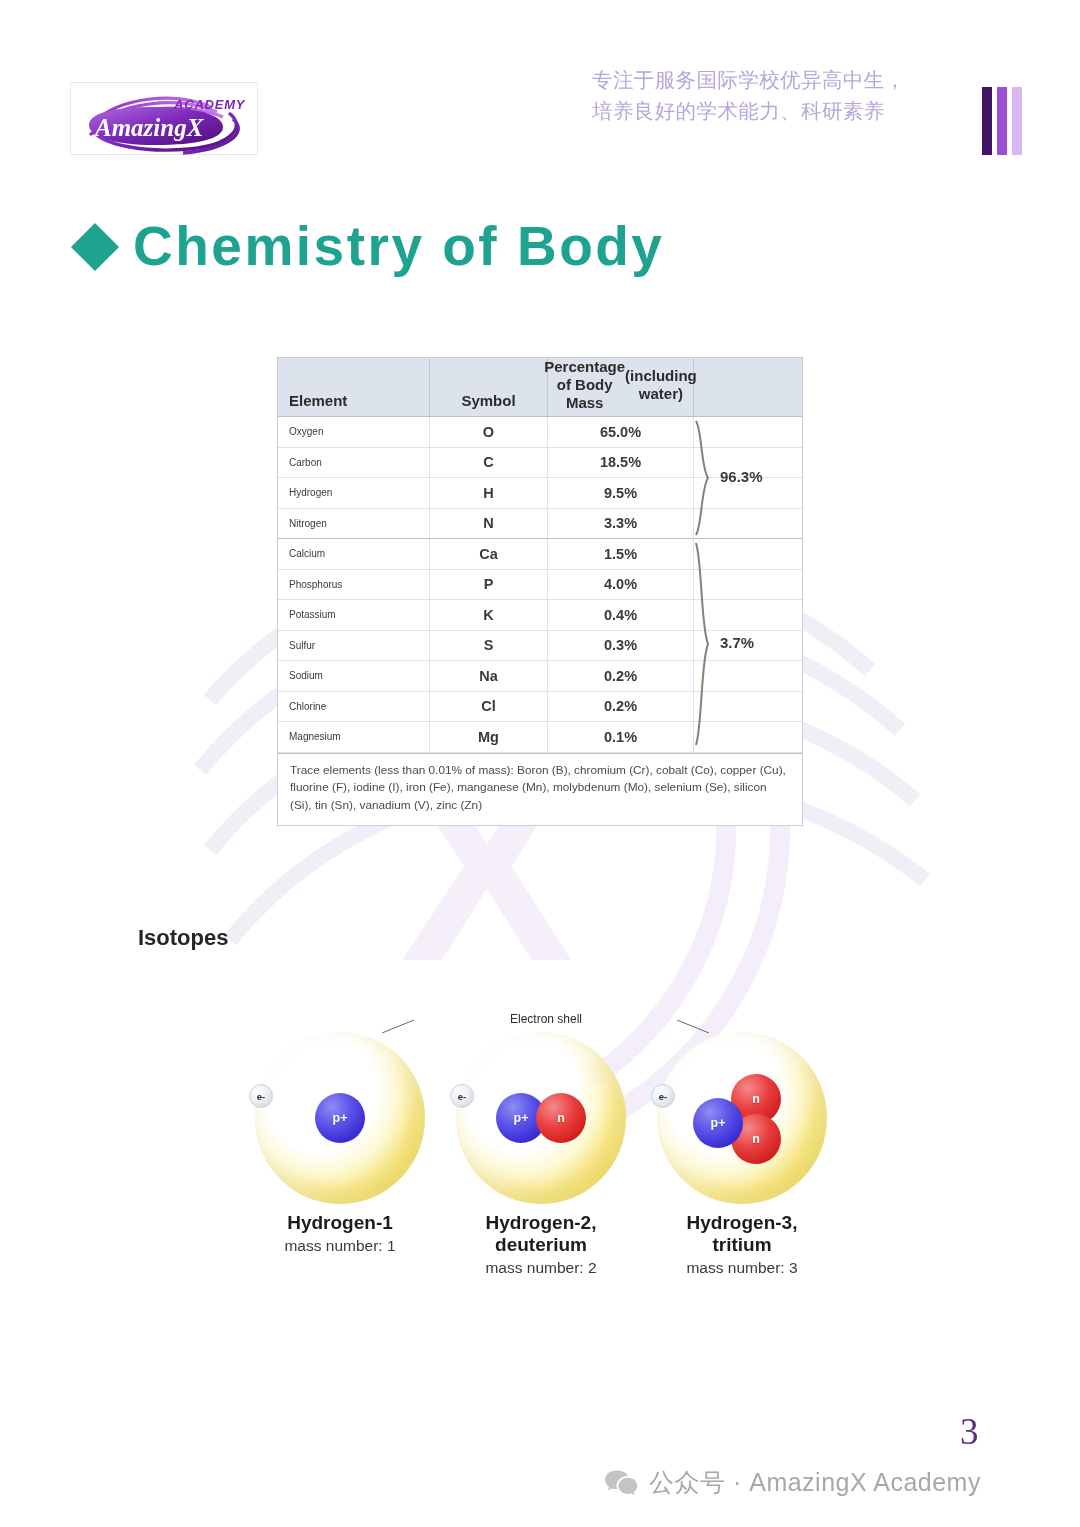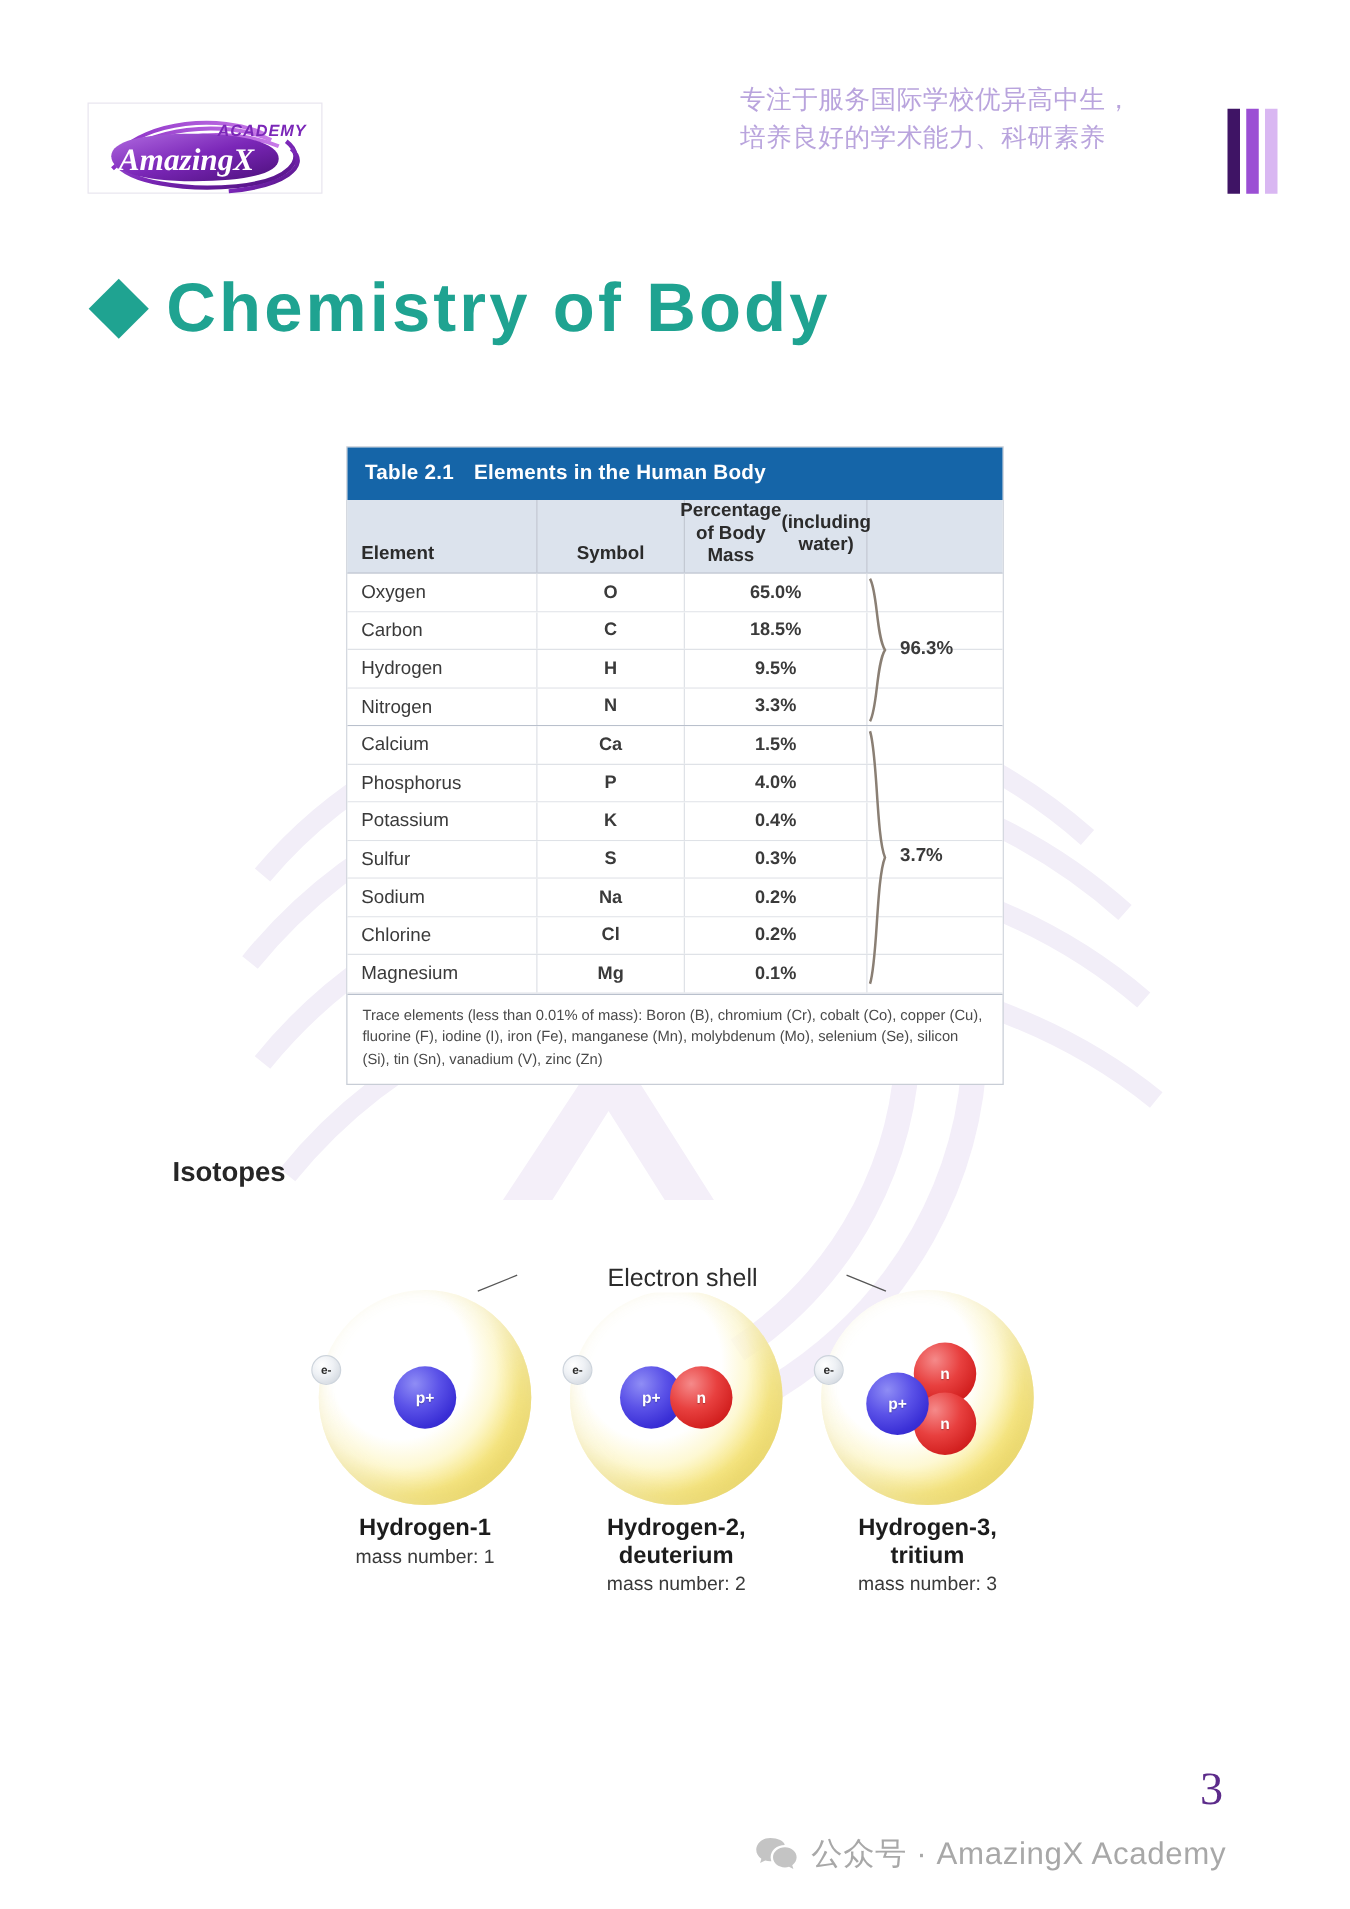--- a/index.html
+++ b/index.html
@@ -130,21 +130,21 @@
   .tbl-body { position: relative; }
   .trow {
     display: flex;
     border-bottom: 1px solid #dfe2e7;
     height: 30.5px;
     background: #fff;
   }
   .trow:last-child { border-bottom: none; }
   .trow .el {
     width: 152px; padding-left: 11px;
-    font-size: 15px; color: #3a3a3a;
+    font-size: 10px; color: #3a3a3a;
     display: flex; align-items: center;
     border-right: 1px solid #dfe2e7;
   }
   .trow .sym {
     width: 118px; font-size: 14.5px; font-weight: bold; color: #3a3a3a;
     display: flex; align-items: center; justify-content: center;
     border-right: 1px solid #dfe2e7;
   }
   .trow .pct {
     width: 146px; font-size: 14.5px; font-weight: bold; color: #3a3a3a;
@@ -185,21 +185,21 @@
   .atoms-fig {
     position: absolute;
     left: 236px; top: 1000px;
     width: 620px; height: 290px;
     z-index: 3;
   }
   .shell-label {
     position: absolute;
     left: 0; top: 12px; width: 620px;
     text-align: center;
-    font-size: 20px; color: #2b2b2b;
+    font-size: 12px; color: #2b2b2b;
     z-index: 4;
   }
   .shell-label .txt { background: #ffffff; padding: 0 5px; }
   .leader {
     position: absolute; top: 26px;
     border-top: 1.4px solid #555;
     width: 34px; z-index: 3;
   }
   .leader.l { left: 145px; transform: rotate(-22deg); }
   .leader.r { left: 440px; transform: rotate(22deg); }
@@ -373,24 +373,20 @@
   </div>
 </div>
 
 <div class="page-title">
   <span class="diamond"></span>
   <span class="title-text">Chemistry of Body</span>
 </div>
 
 <div class="table-wrap">
 
-  <div class="tbl-title">
-    <span>Table 2.1</span>
-    <span>Elements in the Human Body</span>
-  </div>
 
   <div class="tbl-colhead">
     <div class="c-el">Element</div>
     <div class="c-sym">Symbol</div>
     <div class="c-pct">
       <span>Percentage of Body Mass</span>
       <span>(including water)</span>
     </div>
     <div class="c-grp"></div>
   </div>

